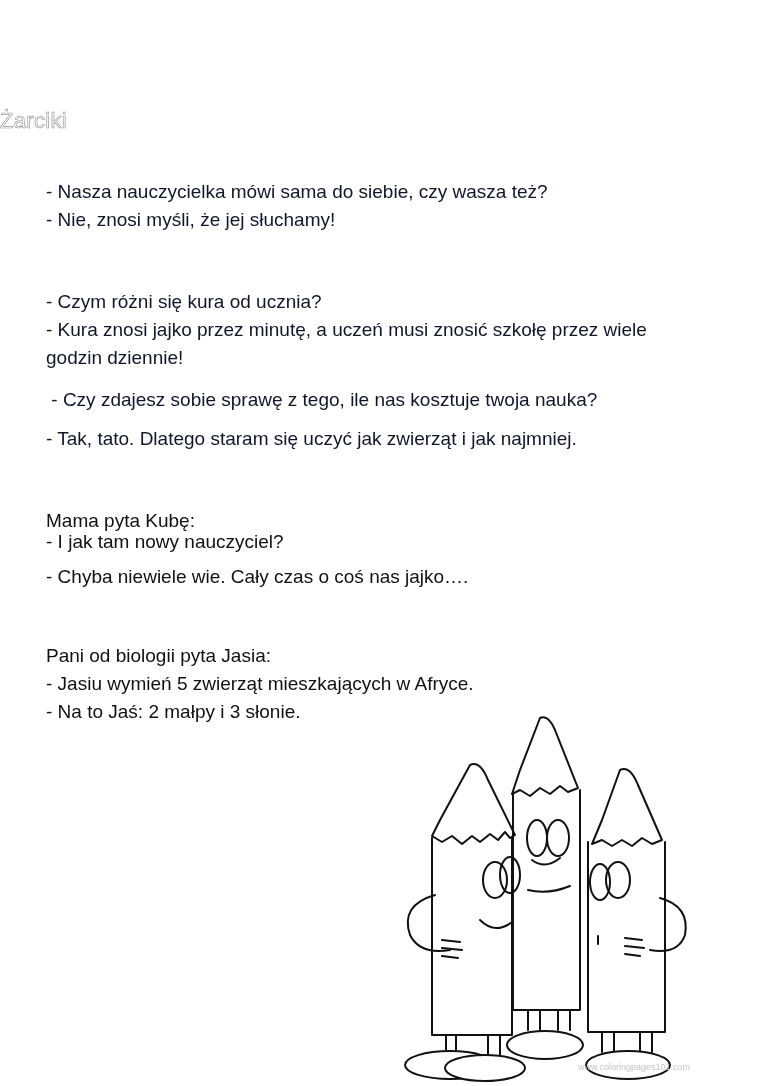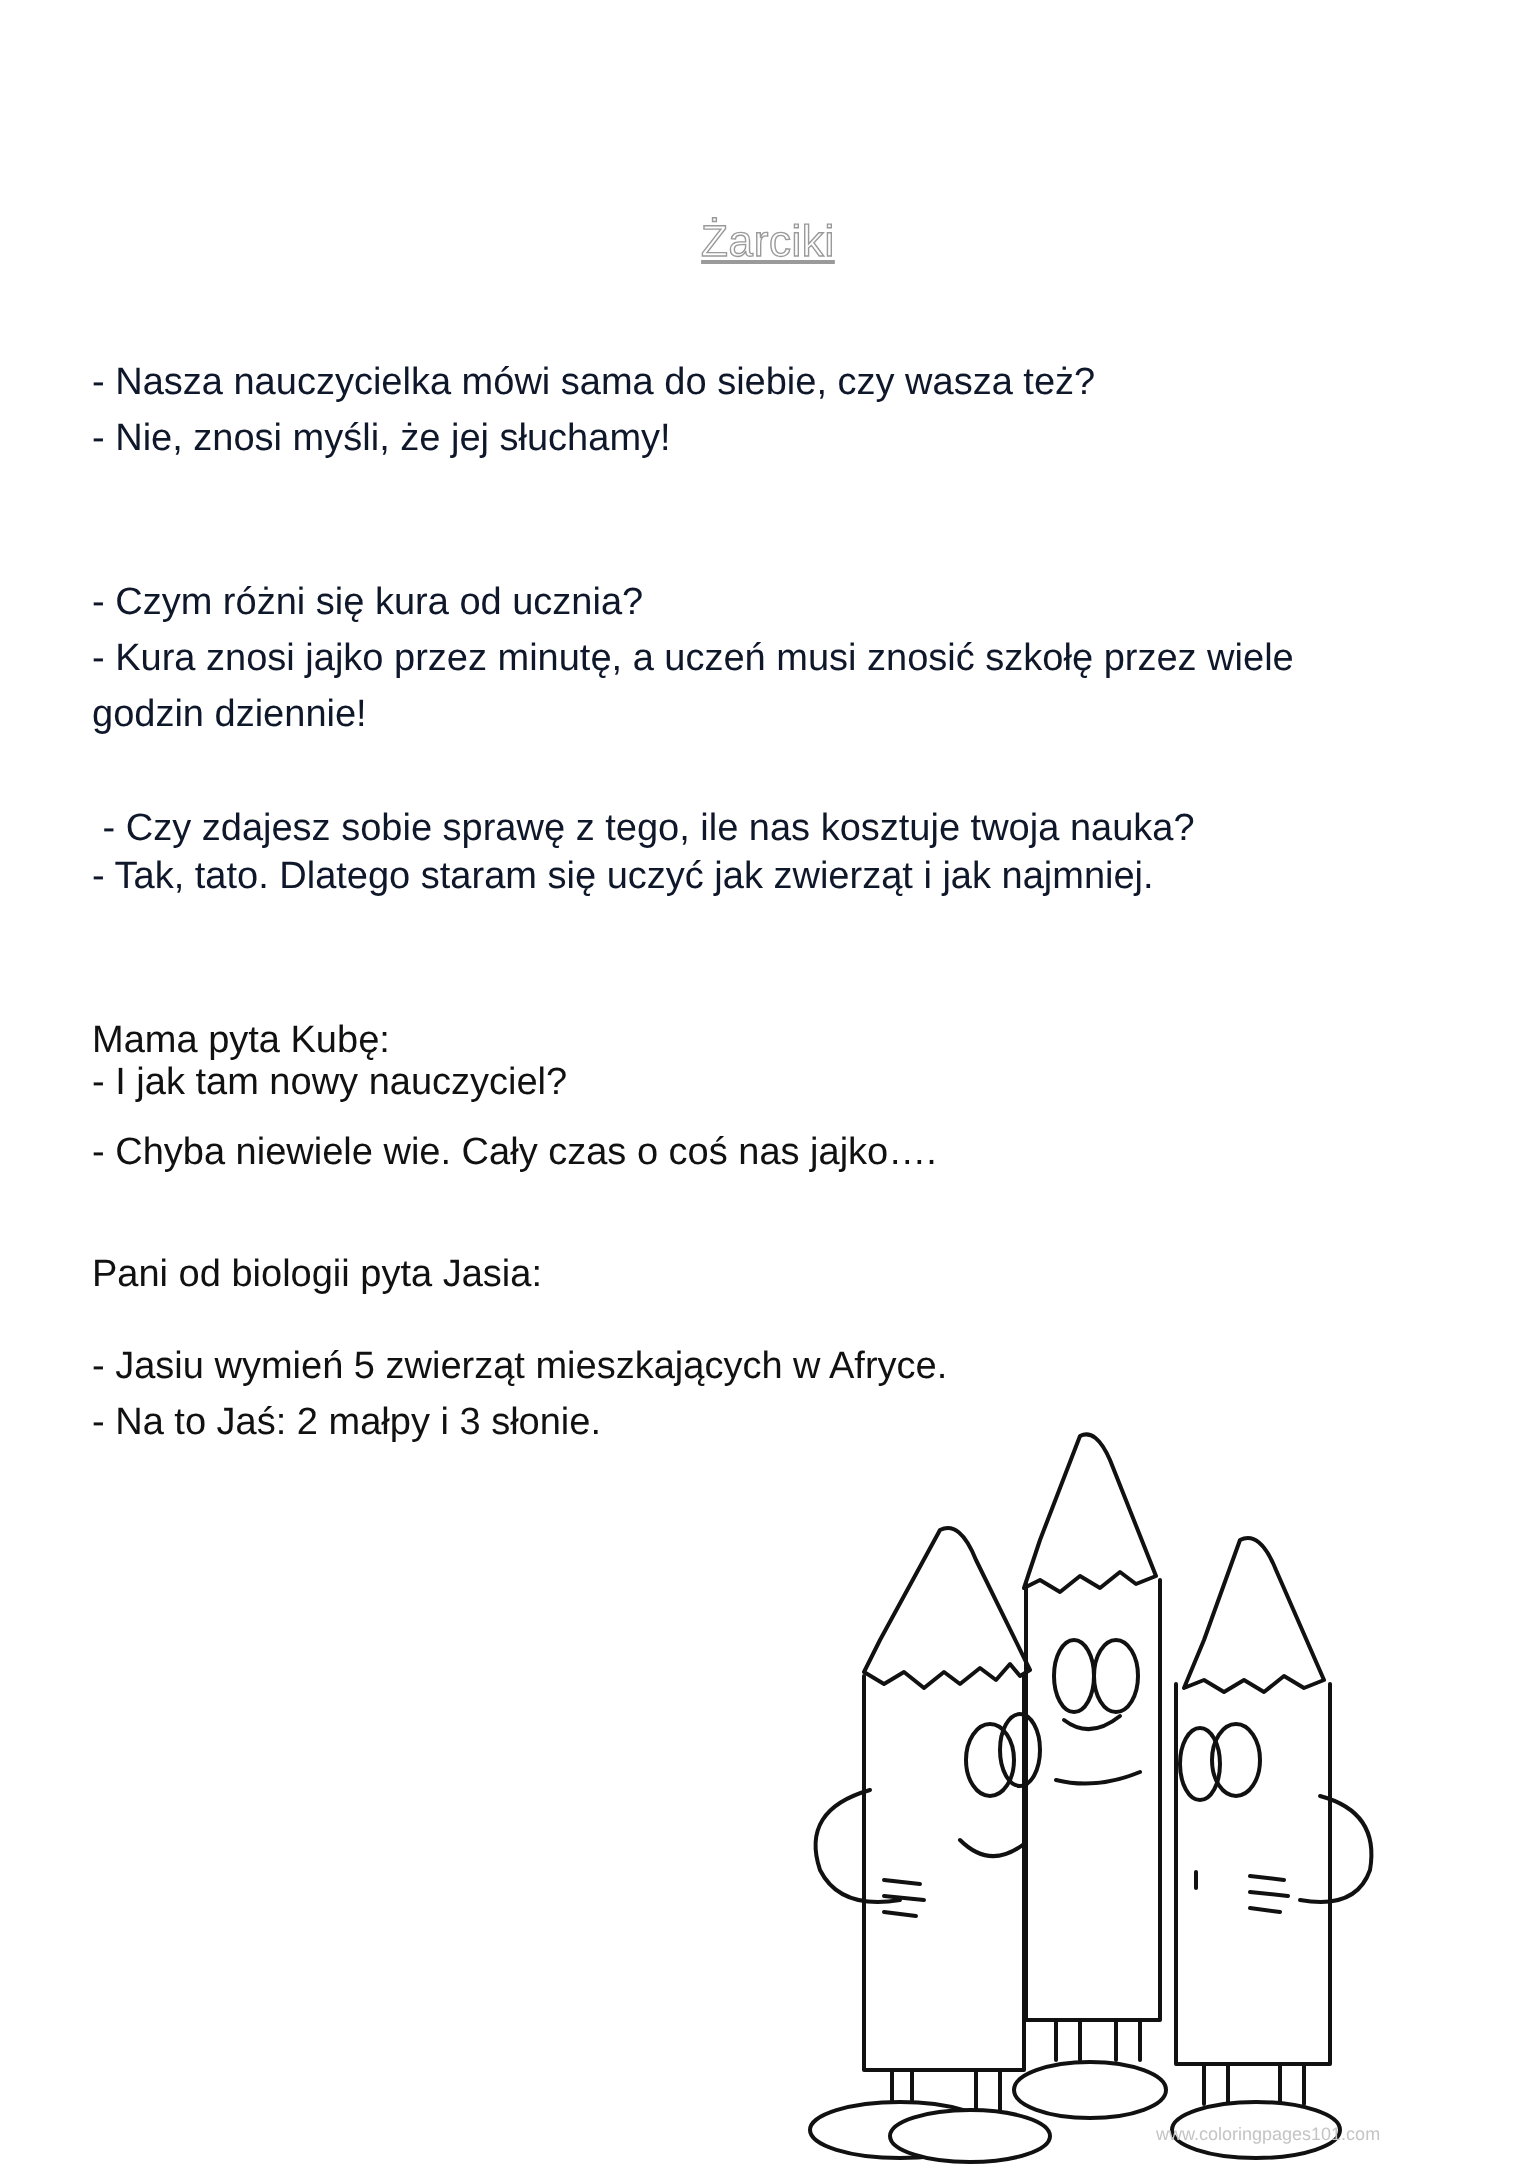--- a/index.html
+++ b/index.html
@@ -1,19 +1,19 @@
 <!DOCTYPE html>
 <html><head>
 <meta charset="utf-8">
 <style>
   html, body { margin: 0; padding: 0; background: #ffffff; }
   body { width: 768px; height: 1086px; position: relative; overflow: hidden;
          font-family: "Liberation Sans", sans-serif; }
-  .title { position: absolute; top: 108px; left: 0; width: 768px; text-align: center;
-           font-size: 22px; color: #ffffff; -webkit-text-stroke: 0.7px #9a9a9a; letter-spacing: 0.3px; text-decoration: underline; }
+  .title { position: absolute; top: 108px; left: 0; width: 768px; 
+           font-size: 22px; color: #ffffff; -webkit-text-stroke: 0.7px #9a9a9a; letter-spacing: 0.3px; }
   .line { position: absolute; left: 46px; font-size: 19px; line-height: 28px; white-space: nowrap; }
   .gray { color: #0f172a; }
   .black { color: #111111; }
   .illustration { position: absolute; left: 380px; top: 710px; width: 320px; height: 372px; }
   .watermark { position: absolute; left: 578px; top: 1062px; font-size: 9px; color: #c4c4c4; }
 </style>
 </head>
 <body>
 
 <div>
@@ -24,32 +24,32 @@
     <div class="line gray" style="top:206px">- Nie, znosi myśli, że jej słuchamy!</div>
   </div>
 
   <div>
     <div class="line gray" style="top:288px">- Czym różni się kura od ucznia?</div>
     <div class="line gray" style="top:316px">- Kura znosi jajko przez minutę, a uczeń musi znosić szkołę przez wiele</div>
     <div class="line gray" style="top:344px">godzin dziennie!</div>
   </div>
 
   <div>
-    <div class="line gray" style="top:401px; white-space:pre"> - Czy zdajesz sobie sprawę z tego, ile nas kosztuje twoja nauka?</div>
+    <div class="line gray" style="top:386px; white-space:pre"> - Czy zdajesz sobie sprawę z tego, ile nas kosztuje twoja nauka?</div>
     <div class="line gray" style="top:425px">- Tak, tato. Dlatego staram się uczyć jak zwierząt i jak najmniej.</div>
   </div>
 
   <div>
     <div class="line black" style="top:507px">Mama pyta Kubę:</div>
     <div class="line black" style="top:528px">- I jak tam nowy nauczyciel?</div>
     <div class="line black" style="top:563px">- Chyba niewiele wie. Cały czas o coś nas jajko….</div>
   </div>
 
   <div>
-    <div class="line black" style="top:624px">Pani od biologii pyta Jasia:</div>
+    <div class="line black" style="top:642px">Pani od biologii pyta Jasia:</div>
     <div class="line black" style="top:670px">- Jasiu wymień 5 zwierząt mieszkających w Afryce.</div>
     <div class="line black" style="top:698px">- Na to Jaś: 2 małpy i 3 słonie.</div>
   </div>
 
   <svg class="illustration" viewBox="0 0 320 372" fill="none" stroke="#111" stroke-width="2" stroke-linecap="round" stroke-linejoin="round">
 
     <g>
       <path d="M90 55 Q100 50 108 70 L135 125 L130 128 L125 122 L118 130 L110 124 L100 132 L92 126 L82 134 L72 126 L62 132 L52 126 L60 110 Z" fill="#fff"></path>
       <path d="M52 128 L52 325 L132 325 L132 128"></path>
       <path d="M66 325 L66 345 M76 325 L76 345 M108 325 L108 345 M120 325 L120 345"></path>

